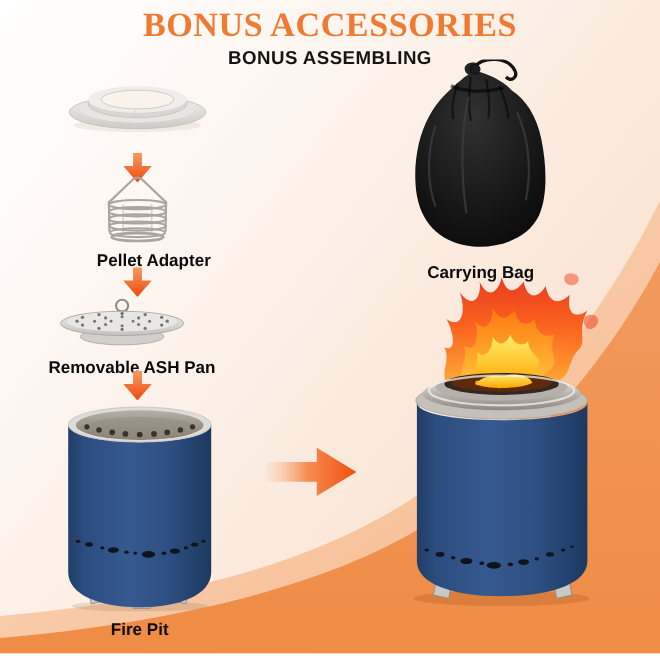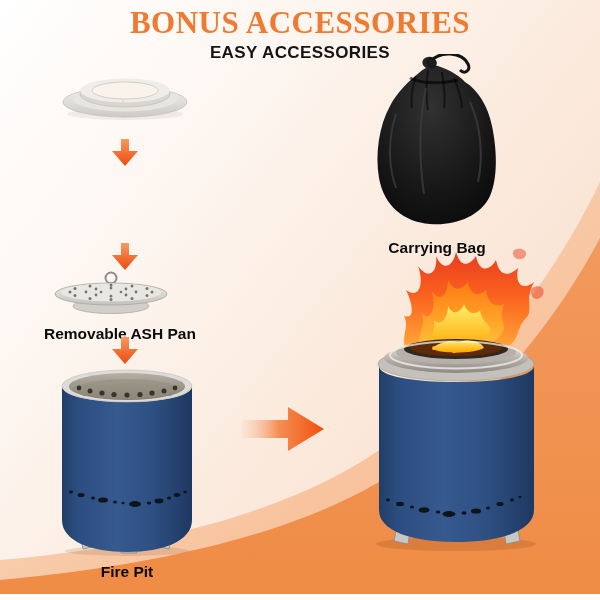--- a/index.html
+++ b/index.html
@@ -49,21 +49,21 @@
         <stop offset="0" stop-color="#f2995d"></stop>
         <stop offset="1" stop-color="#ef8c45"></stop>
       </linearGradient>
     </defs>
     <path d="M600,182 C552,282 474,382 388,444 C294,512 152,547 0,560 L0,600 L600,600 Z" fill="url(#bgLight)"></path>
     <path d="M600,238 C556,322 482,412 398,470 C306,532 158,566 0,580 L0,600 L600,600 Z" fill="url(#bgOrange)"></path>
   </svg>
 
   <header class="titleblock">
     <h1 class="title">BONUS ACCESSORIES</h1>
-    <h2 class="subtitle">EASY ACCESSORIES</h2>
+    <h2 class="subtitle">BONUS ASSEMBLING</h2>
   </header>
 
   <figure class="part flame-ring">
     <svg width="140" height="64" viewBox="0 0 140 64">
       <defs>
         <linearGradient id="ringGrad" x1="0" y1="0" x2="0" y2="1">
           <stop offset="0" stop-color="#f2f1ef"></stop>
             <stop offset="1" stop-color="#cdcac5"></stop>
         </linearGradient>
       </defs>
@@ -80,20 +80,36 @@
   <svg class="layer arrow-1" width="26" height="27" viewBox="0 0 26 27">
     <defs>
         <linearGradient id="dGrad1" x1="0" y1="0" x2="0" y2="1">
       <stop offset="0" stop-color="#f69a60"></stop>
           <stop offset="1" stop-color="#ee4a0f"></stop>
     </linearGradient>
       </defs>
     <path d="M9,0 L17,0 L17,12 L26,12 L13,27 L0,12 L9,12 Z" fill="url(#dGrad1)"></path>
   </svg>
 
+  <figure class="part pellet">
+    <svg width="74" height="64" viewBox="0 0 74 64">
+      <g fill="none" stroke="#a9a5a0" stroke-width="2" stroke-linecap="round">
+        <path d="M11,27 L33,6 Q37,3 41,6 L63,27"></path>
+        <path d="M11,27 L11.5,53 M63,27 L62.5,53"></path>
+        <path d="M24,29 L24,56 M50,29 L50,56" stroke-width="1.2" opacity="0.55"></path>
+        <ellipse cx="37" cy="29" rx="26" ry="4.2"></ellipse>
+        <ellipse cx="37" cy="35.5" rx="26" ry="4.2"></ellipse>
+        <ellipse cx="37" cy="42" rx="26" ry="4.2"></ellipse>
+        <ellipse cx="37" cy="48.5" rx="25.5" ry="4.1"></ellipse>
+        <ellipse cx="37" cy="54.5" rx="25" ry="4"></ellipse>
+        <ellipse cx="37" cy="58.5" rx="23.5" ry="3.6" stroke-width="2.4"></ellipse>
+      </g>
+    </svg>
+    <figcaption>Pellet Adapter</figcaption>
+  </figure>
 
   <svg class="layer arrow-2" width="26" height="27" viewBox="0 0 26 27">
     <defs>
         <linearGradient id="dGrad2" x1="0" y1="0" x2="0" y2="1">
       <stop offset="0" stop-color="#f69a60"></stop>
           <stop offset="1" stop-color="#ee4a0f"></stop>
     </linearGradient>
       </defs>
     <path d="M9,0 L17,0 L17,12 L26,12 L13,27 L0,12 L9,12 Z" fill="url(#dGrad2)"></path>
   </svg>

